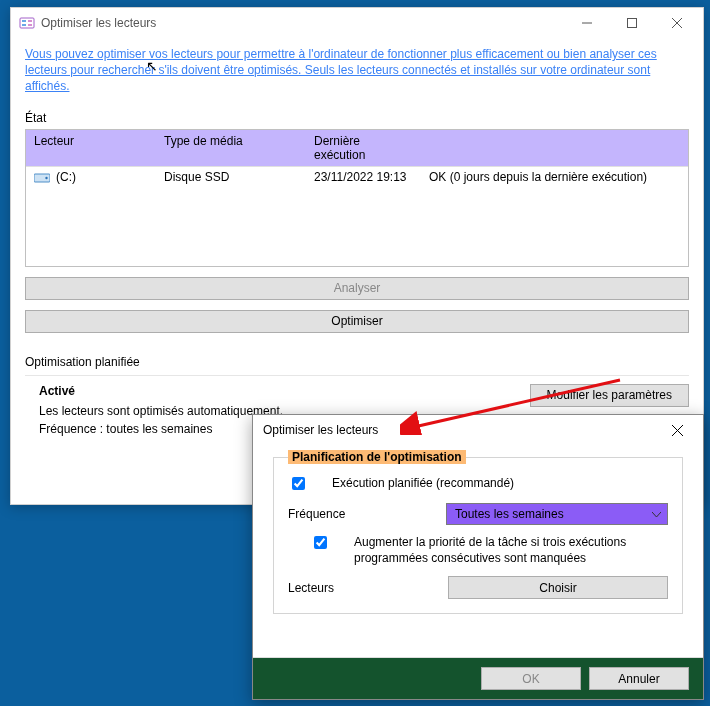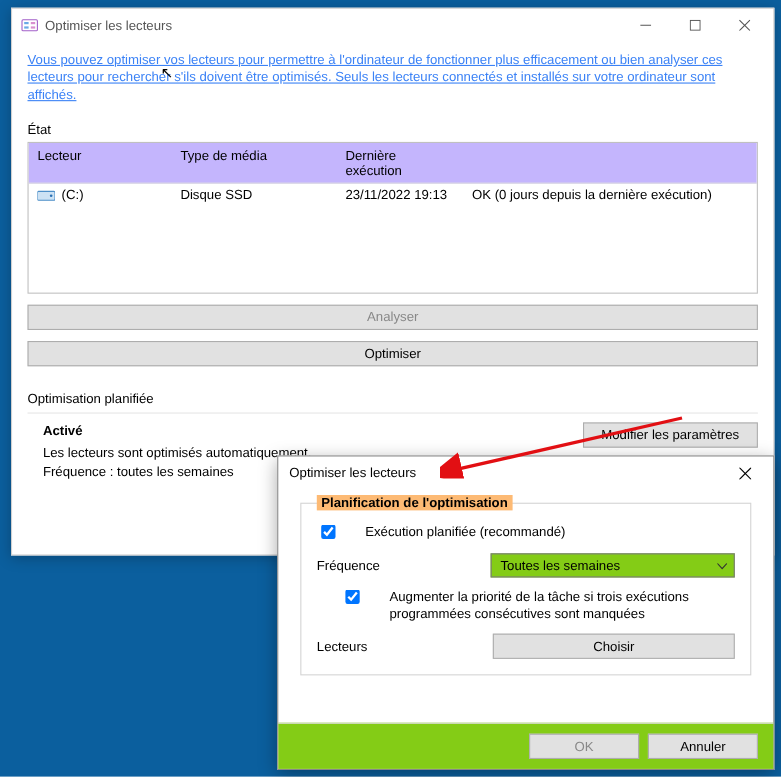--- a/index.html
+++ b/index.html
@@ -135,31 +135,31 @@
   }
   .dlg-body { padding: 10px 20px 10px 20px; }
   .dlg-sect { border:1px solid #d4d4d4; padding: 8px 14px 14px 14px; margin-top: 2px; }
   .dlg-sect-title { font-weight:600; position:relative; top:-16px; background:#fdba74; display:inline-block; padding:0 4px; }
   .dlg-inner { margin-top:-10px; }
   .chk-row { display:flex; align-items:flex-start; gap:24px; margin:6px 0; }
   .chk-row input { margin-top:1px; }
   .freq-row { display:flex; align-items:center; margin:10px 0; }
   .freq-label { width: 158px; }
   .freq-select {
-    flex:1; height:22px; border:1px solid #7a7a7a; background:#84cc16;
+    flex:1; height:22px; border:1px solid #7a7a7a; background:#8b5cf6;
     display:flex; align-items:center; justify-content:space-between;
     padding:0 6px 0 8px;
   }
   .indent { padding-left: 22px; }
   .multi { line-height:1.3; }
   .choose-row { display:flex; align-items:center; margin-top:10px;gap:20px; }
   .choose-btn { width: 244px; }
   .dlg-foot {
     position:absolute; left:0; right:0; bottom:0;
-    background:#84cc16; border-top:1px solid #ddd;
+    background:#14532d; border-top:1px solid #ddd;
     height:42px; display:flex; align-items:center; justify-content:flex-end;
     gap:8px; padding-right:14px;
   }
   .cursor {
     position:absolute; left:135px; top:50px;
     font-size:14px; color:#000; pointer-events:none;
   }
 </style>
 </head>
 <body>

